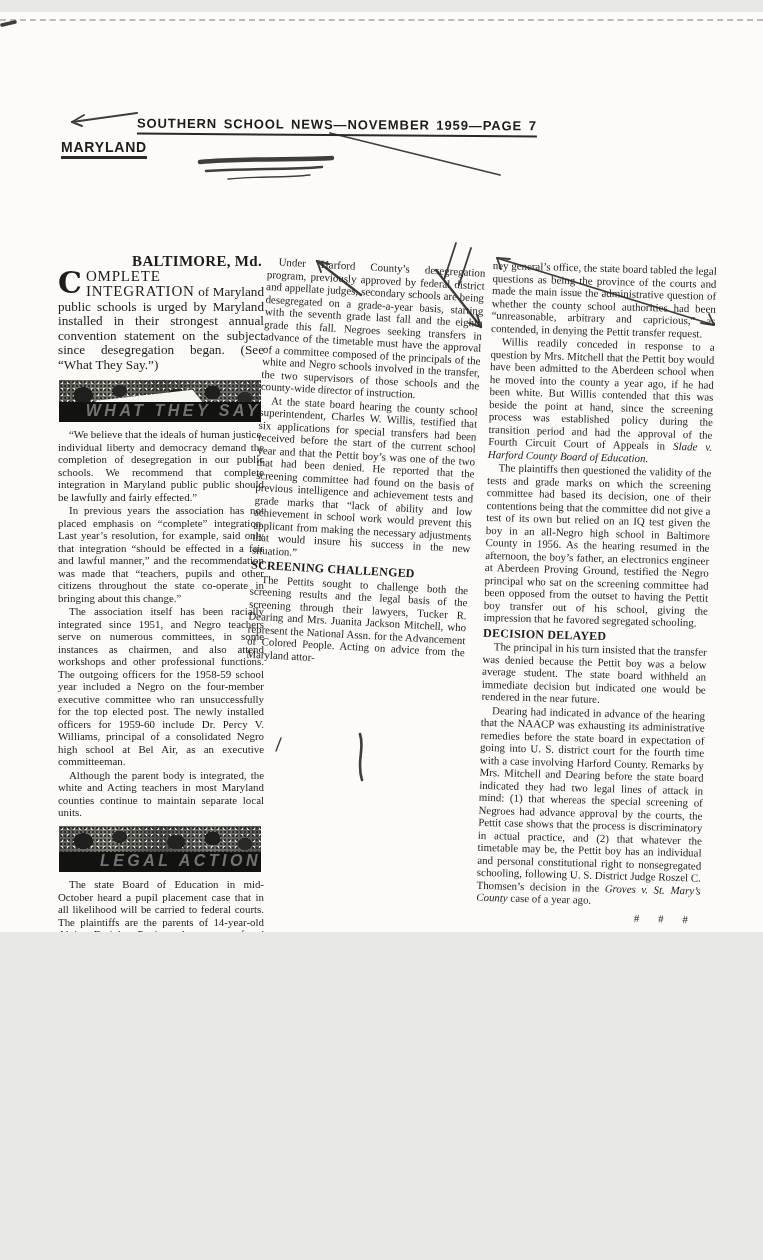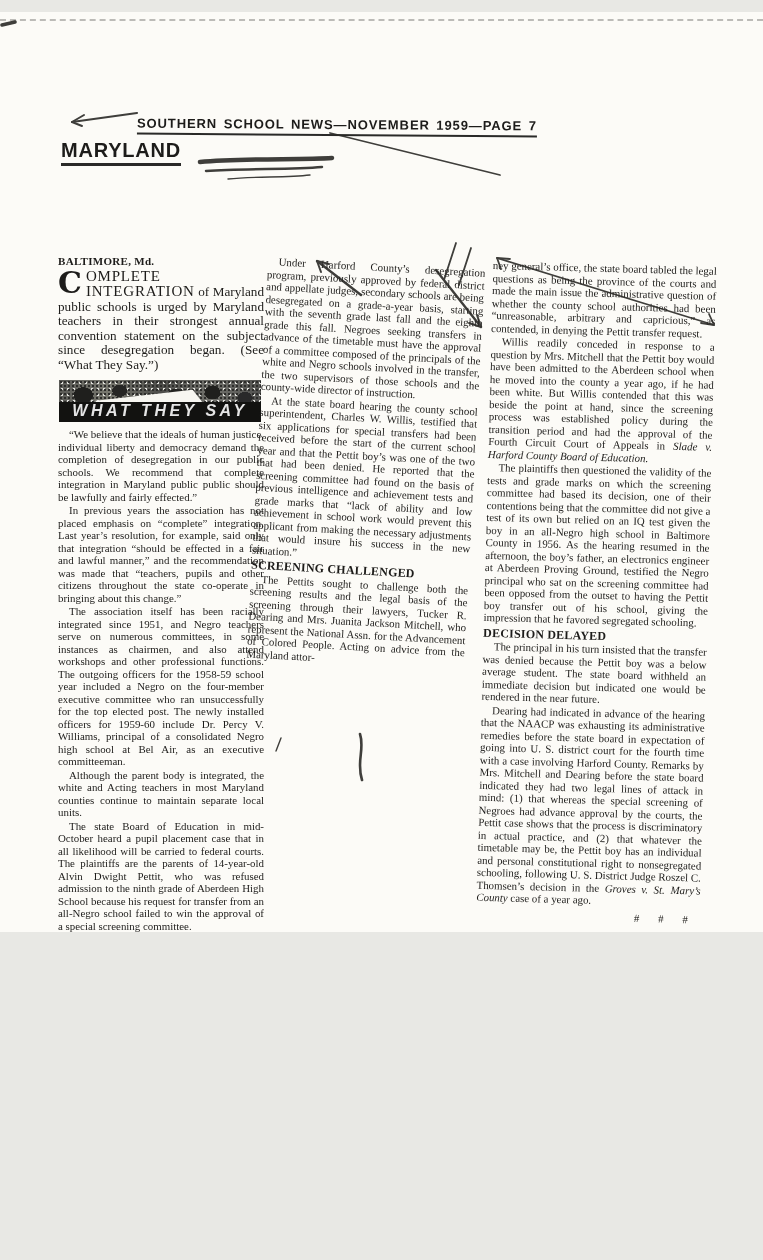--- a/index.html
+++ b/index.html
@@ -11,37 +11,37 @@
   .scan-top { position:absolute; top:7px; left:0; width:763px; border-top:2px dashed #9a9a96; opacity:.65; }
 
   .masthead {
     position:absolute; left:137px; top:105px;
     font-family:"Liberation Sans", sans-serif; font-weight:bold; font-size:13px;
     letter-spacing:.9px; word-spacing:2px; white-space:nowrap;
     border-bottom:2px solid #2a2a28; padding-bottom:2px; transform:rotate(.4deg);
   }
   .section {
     position:absolute; left:61px; top:127px;
-    font-family:"Liberation Sans", sans-serif; font-weight:bold; font-size:20px;
+    font-family:"Liberation Sans", sans-serif; font-weight:bold; font-size:14px;
     letter-spacing:.8px; border-bottom:3px solid #2a2a28; padding-bottom:1px;
   }
   .headline {
     position:absolute; left:58px; top:163px; width:440px;
     font-family:"DejaVu Serif", serif; font-weight:bold;
     font-size:31px; line-height:37px; letter-spacing:.4px; word-spacing:6px;
   }
 
   .col { position:absolute; text-align:justify; font-size:10.9px; line-height:12.5px; }
   .col p { margin:0 0 1px 0; text-indent:11px; }
   .col p.noindent { text-indent:0; }
   .col1 { left:58px;  top:243px; width:206px; }
   .col2 { left:268px; top:243px; width:218px; transform:rotate(3.1deg); transform-origin:0 0; }
   .col3 { left:493px; top:247px; width:224px; transform:rotate(1.5deg); transform-origin:0 0; }
 
-  .dateline { text-align:left; font-weight:bold; font-size:11px; letter-spacing:.3px; margin:0 2px 1px 0; }
+  .dateline { text-align:right; font-weight:bold; font-size:15px; letter-spacing:.3px; margin:0 2px 1px 0; }
   .lead { font-size:13.2px; line-height:14.6px; text-indent:0 !important; }
   .dropcap {
     float:left; font-family:"DejaVu Serif", serif; font-weight:bold;
     font-size:30px; line-height:26px; padding:1px 4px 0 0;
   }
   .sc { font-size:15px; letter-spacing:.8px; }
 
   .subhead { font-weight:bold; font-size:12px; letter-spacing:.2px; margin:3px 0 1px 0 !important; text-indent:0 !important; text-align:left; }
 
   .badge { width:202px; margin:7px 0 6px 1px; }
@@ -57,21 +57,21 @@
       radial-gradient(#2d2d2b 1.1px, rgba(0,0,0,0) 1.4px),
       radial-gradient(#dededa 1px,  rgba(0,0,0,0) 1.3px),
       linear-gradient(90deg,#5a5a56 0%,#78786f 25%,#4c4c49 50%,#71716c 75%,#525250 100%);
     background-size:100% 100%,100% 100%,100% 100%,100% 100%,100% 100%,4px 4px,6px 6px,100% 100%;
   }
   .balloon {
     position:absolute; left:18%; top:28%; width:56%; height:80%;
     background:#f7f6f1; clip-path:polygon(0 38%, 86% 0, 100% 70%, 8% 100%);
   }
   .badge-banner {
-    background:#121210; color:#e5e5e5; text-align:center;
+    background:#121210; color:#737373; text-align:right;
     font-family:"Liberation Sans", sans-serif; font-weight:bold; font-style:italic;
     font-size:16px; letter-spacing:3.5px; padding:3px 0 5px 0; white-space:nowrap;
   }
   .banner-overlap { margin-top:-14px; position:relative; }
 
   .endmark { text-align:right; letter-spacing:8px; padding-right:4px; font-size:11px; margin-top:4px !important; }
 
   .hand-date {
     position:absolute; left:580px; top:1078px;
     font-family:"DejaVu Serif", serif; font-style:italic;
@@ -107,34 +107,38 @@
 
 <div class="page">
   <div class="scan-top"></div>
 
   <div class="masthead">SOUTHERN SCHOOL NEWS—NOVEMBER 1959—PAGE 7</div>
   <div class="section">MARYLAND</div>
 
 
   <div class="col col1">
     <div class="dateline">BALTIMORE, Md.</div>
-    <p class="lead noindent"><span class="dropcap">C</span><span class="sc">OMPLETE INTEGRATION</span><span> of Maryland public schools is urged by Maryland teachers in their strongest annual convention statement on the subject since desegregation began. (See “What They Say.”)</span></p>
+    <p class="lead noindent"><span class="dropcap">C</span><span class="sc">OMPLETE INTEGRATION</span><span> of Maryland public schools is urged by Maryland installed in their strongest annual convention statement on the subject since desegregation began. (See “What They Say.”)</span></p>
 
     <div class="badge">
       <div class="badge-art">
         <div class="balloon"></div>
       </div>
       <div class="badge-banner banner-overlap">WHAT THEY SAY</div>
     </div>
 
     <p>“We believe that the ideals of human justice, individual liberty and democracy demand the completion of desegregation in our public schools. We recommend that complete integration in Maryland public public should be lawfully and fairly effected.”</p>
     <p>In previous years the association has not placed emphasis on “complete” integration. Last year’s resolution, for example, said only that integration “should be effected in a fair and lawful manner,” and the recommendation was made that “teachers, pupils and other citizens throughout the state co-operate in bringing about this change.”</p>
     <p>The association itself has been racially integrated since 1951, and Negro teachers serve on numerous committees, in some instances as chairmen, and also attend workshops and other professional functions. The outgoing officers for the 1958-59 school year included a Negro on the four-member executive committee who ran unsuccessfully for the top elected post. The newly installed officers for 1959-60 include Dr. Percy V. Williams, principal of a consolidated Negro high school at Bel Air, as an executive committeeman.</p>
     <p>Although the parent body is integrated, the white and Acting teachers in most Maryland counties continue to maintain separate local units.</p>
 
+    <div class="badge">
+      <div class="badge-art"></div>
+      <div class="badge-banner" style="margin-top:-10px; position:relative;">LEGAL ACTION</div>
+    </div>
 
     <p>The state Board of Education in mid-October heard a pupil placement case that in all likelihood will be carried to federal courts. The plaintiffs are the parents of 14-year-old Alvin Dwight Pettit, who was refused admission to the ninth grade of Aberdeen High School because his request for transfer from an all-Negro school failed to win the approval of a special screening committee.</p>
   </div>
 
   <div class="col col2">
     <p>Under Harford County’s desegregation program, previously approved by federal district and appellate judges, secondary schools are being desegregated on a grade-a-year basis, starting with the seventh grade last fall and the eighth grade this fall. Negroes seeking transfers in advance of the timetable must have the approval of a committee composed of the principals of the white and Negro schools involved in the transfer, the two supervisors of those schools and the county-wide director of instruction.</p>
     <p>At the state board hearing the county school superintendent, Charles W. Willis, testified that six applications for special transfers had been received before the start of the current school year and that the Pettit boy’s was one of the two that had been denied. He reported that the screening committee had found on the basis of previous intelligence and achievement tests and grade marks that “lack of ability and low achievement in school work would prevent this applicant from making the necessary adjustments that would insure his success in the new situation.”</p>
     <p class="subhead">SCREENING CHALLENGED</p>
     <p>The Pettits sought to challenge both the screening results and the legal basis of the screening through their lawyers, Tucker R. Dearing and Mrs. Juanita Jackson Mitchell, who represent the National Assn. for the Advancement of Colored People. Acting on advice from the Maryland attor-</p>
   </div>

